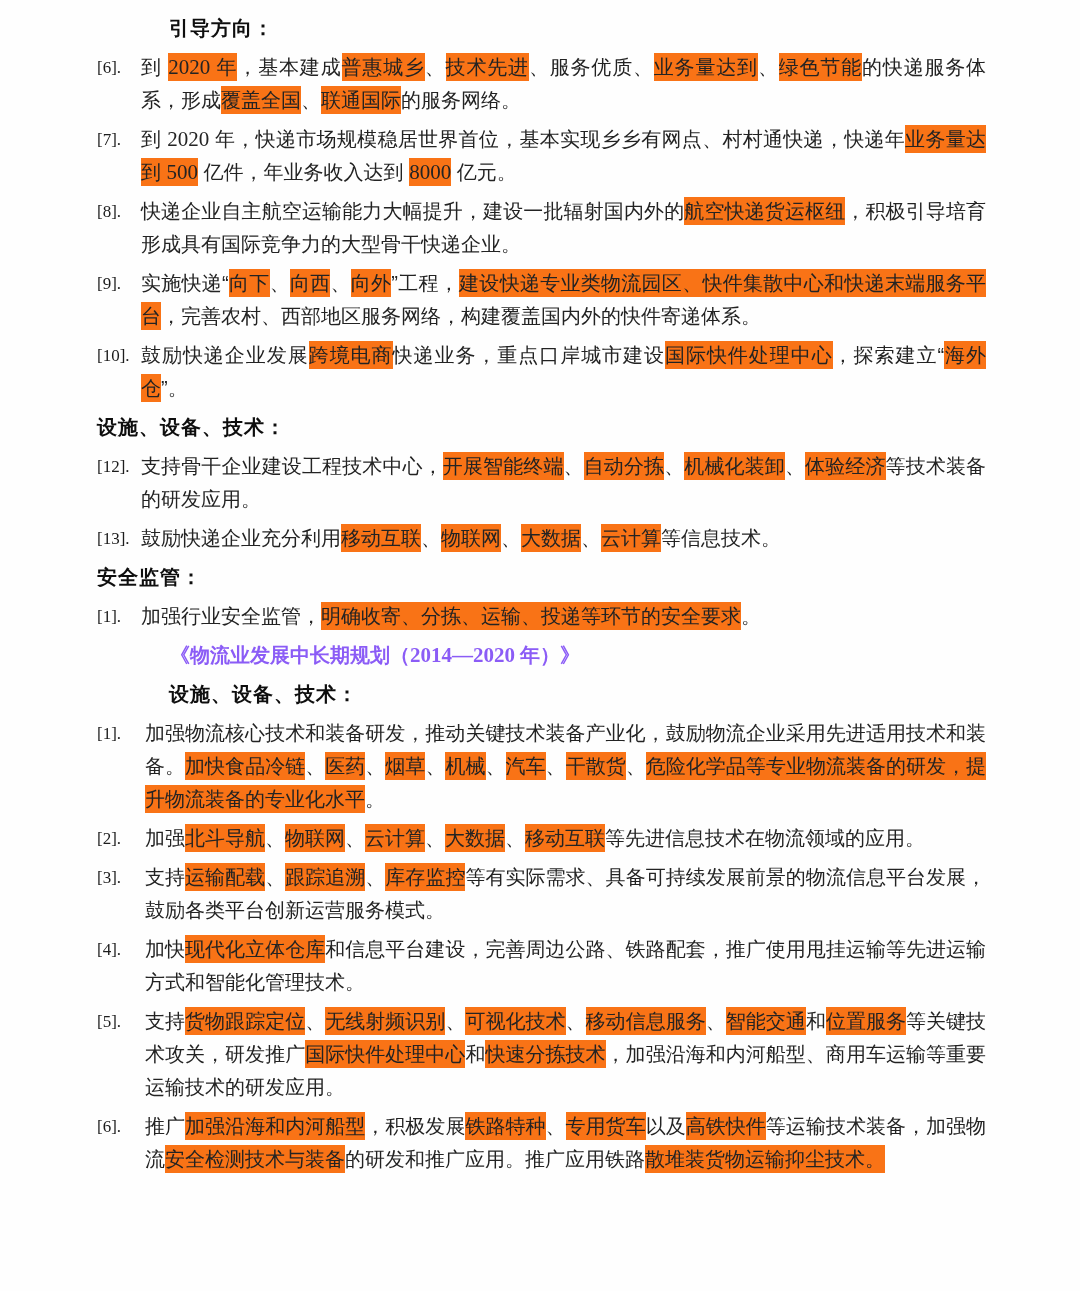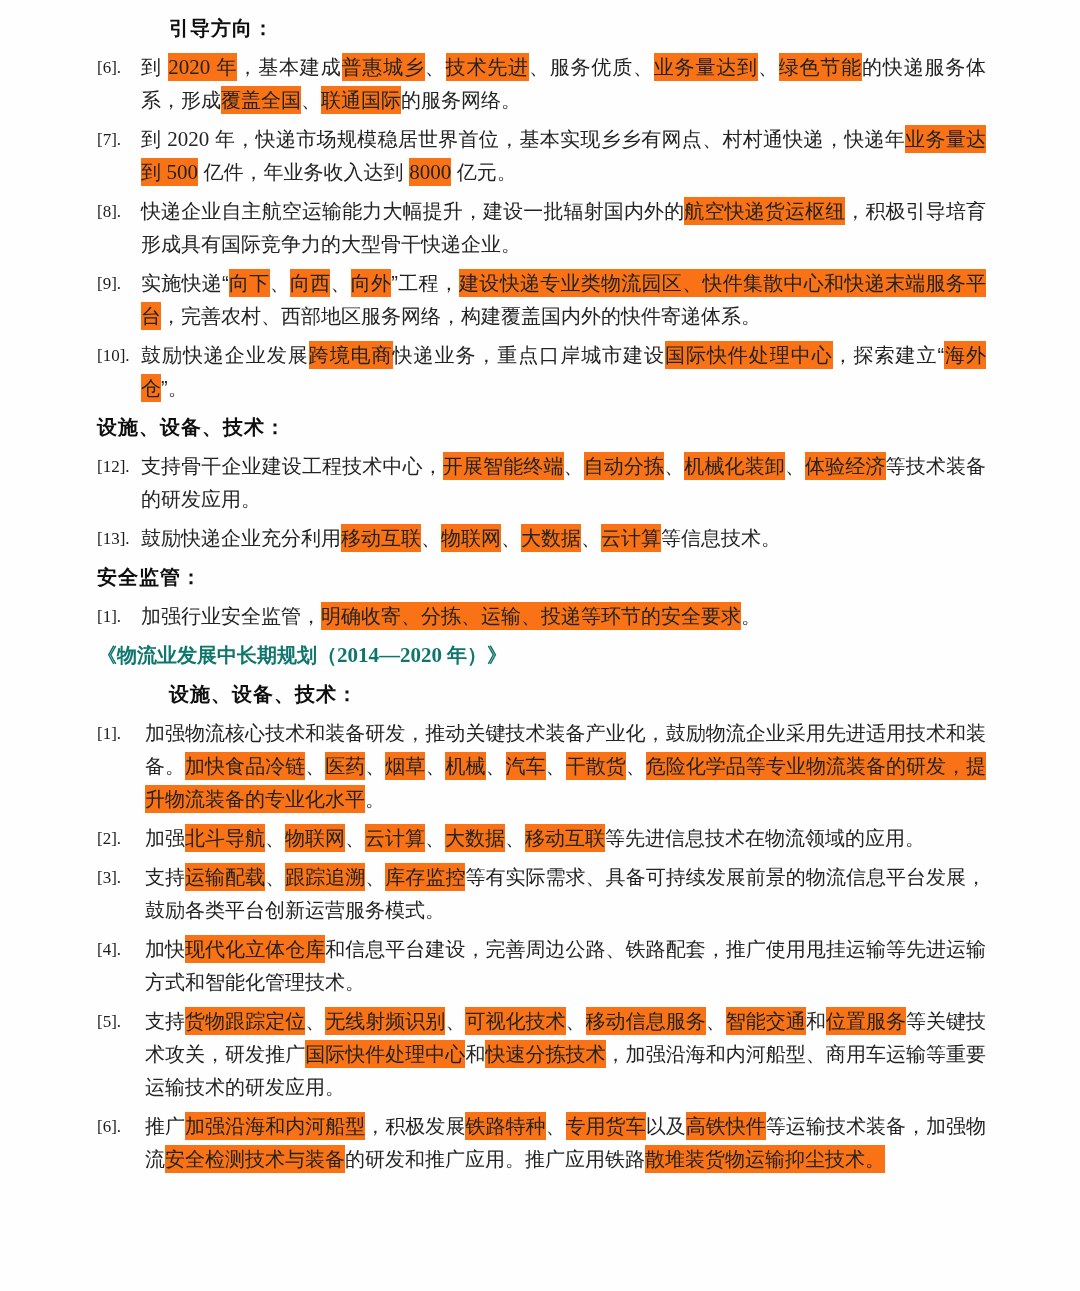--- a/index.html
+++ b/index.html
@@ -18,23 +18,24 @@
   }
   .block { margin: 0 0 6px 0; }
   .heading {
     font-weight: bold;
     color: #0e0e0e;
     letter-spacing: 1px;
   }
   .indent-md { margin-left: 72px; }
   .indent-none { margin-left: 0; }
   .doc-title {
+    margin-left: 73px;
     font-family: "Liberation Serif", "DejaVu Serif", serif;
     font-weight: bold;
-    color: #0f766e;
+    color: #8b5cf6;
   }
   .item { display: flex; }
   .item .label {
     flex: 0 0 44px;
     font-family: "Liberation Serif", "DejaVu Serif", serif;
     font-size: 17px;
     color: #1c1c1c;
   }
   .item.doc2 .label { flex-basis: 48px; }
   .item .content {

